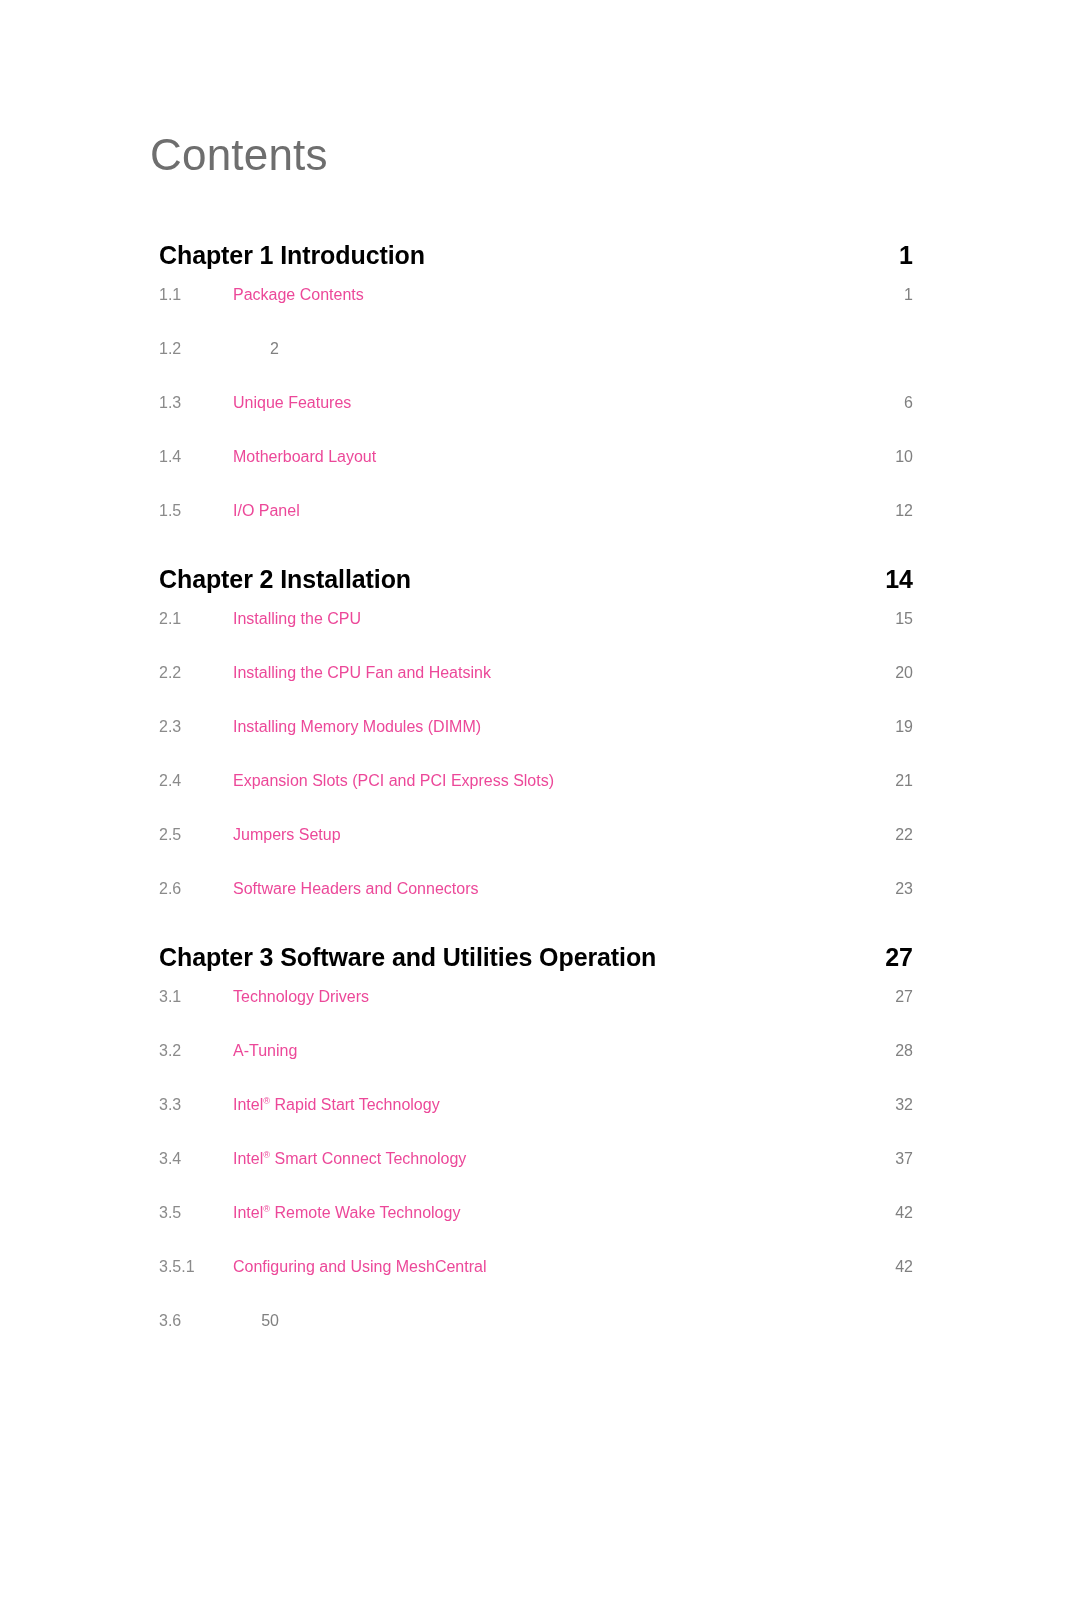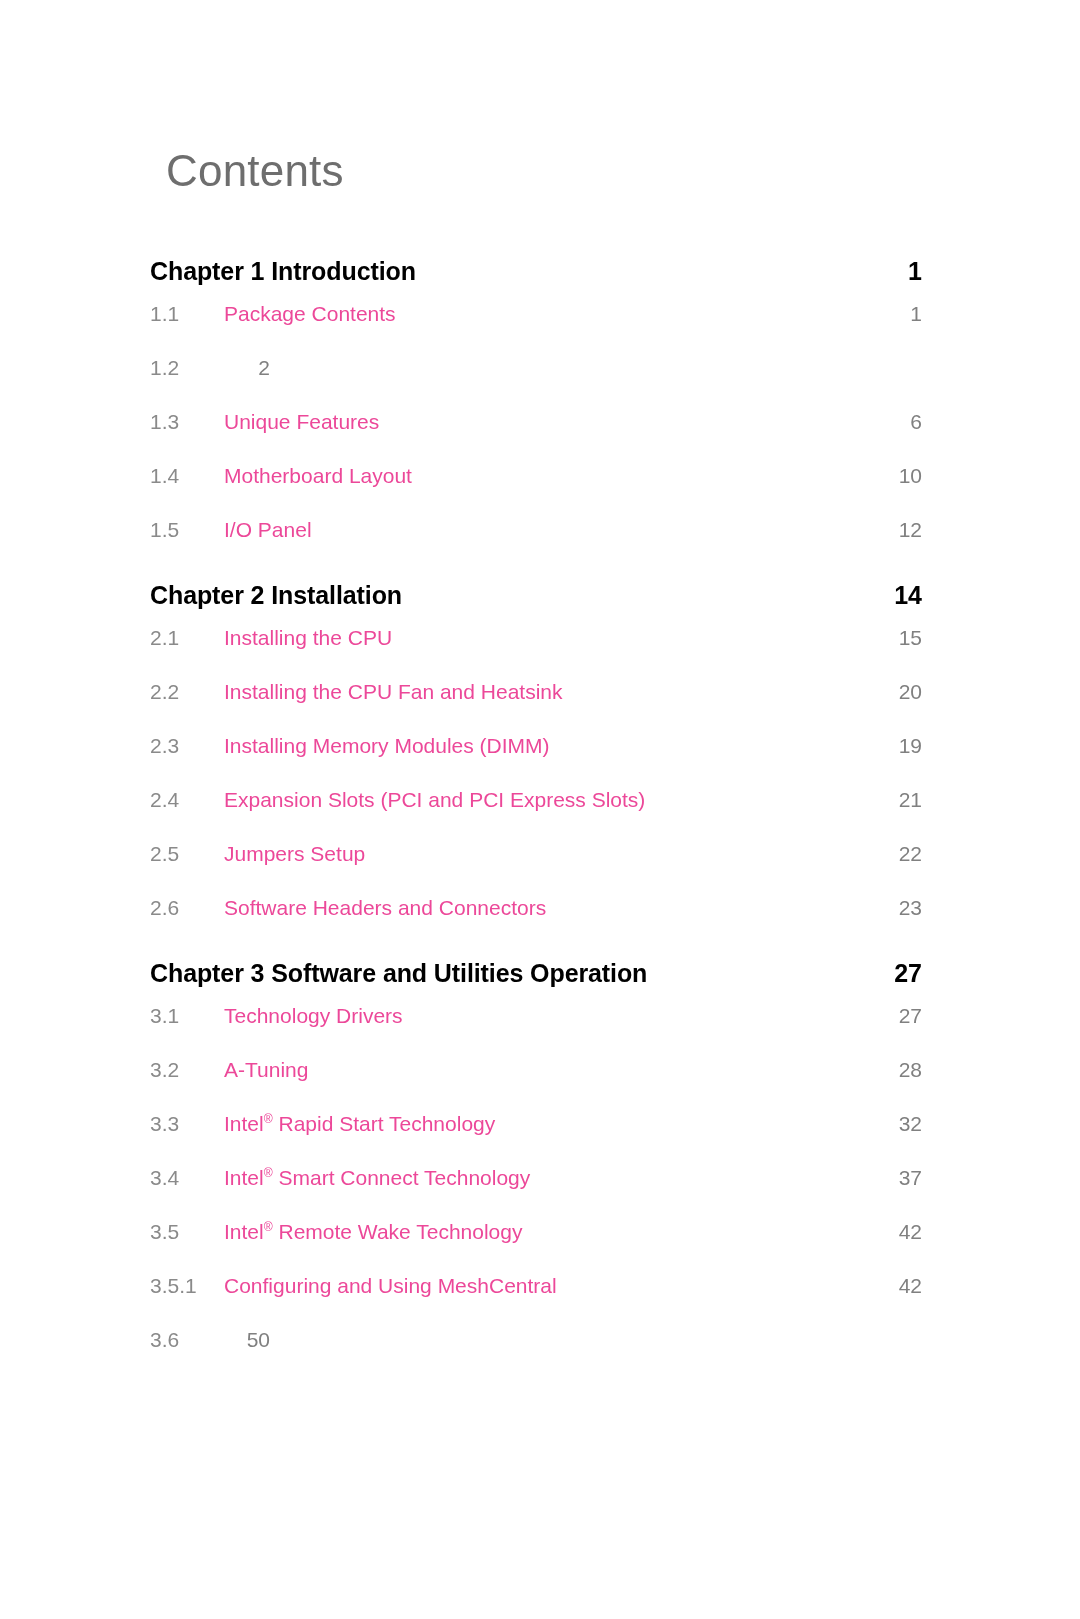--- a/index.html
+++ b/index.html
@@ -29,28 +29,28 @@
     left: 150px;
     top: 0;
     width: 772px;
   }
 
   .page-title {
     font-size: 44px;
     font-weight: 400;
     color: #6e6e6e;
     letter-spacing: 0.2px;
-    margin: 16px;
+    margin: 0;
     padding-top: 133px;
     padding-bottom: 0;
     line-height: 1.0;
   }
 
   .toc-list {
-    margin: 0;
+    margin: 9px;
     padding: 0;
     list-style: none;
     margin-top: 55px;
   }
 
   .toc-row {
     display: flex;
     align-items: baseline;
     width: 100%;
     box-sizing: border-box;
@@ -75,21 +75,21 @@
     min-width: 46px;
     font-weight: bold;
     color: #000000;
     font-size: 25px;
   }
 
   
   .toc-row.section {
     color: #808080;
     font-weight: 400;
-    font-size: 21px;
+    font-size: 16px;
     height: 54px;
   }
   .toc-row.section .r-num {
     flex: 0 0 74px;
     width: 74px;
     color: #8a8a8a;
   }
   .toc-row.section .r-label {
     flex: 1 1 auto;
     color: #ec4899;

